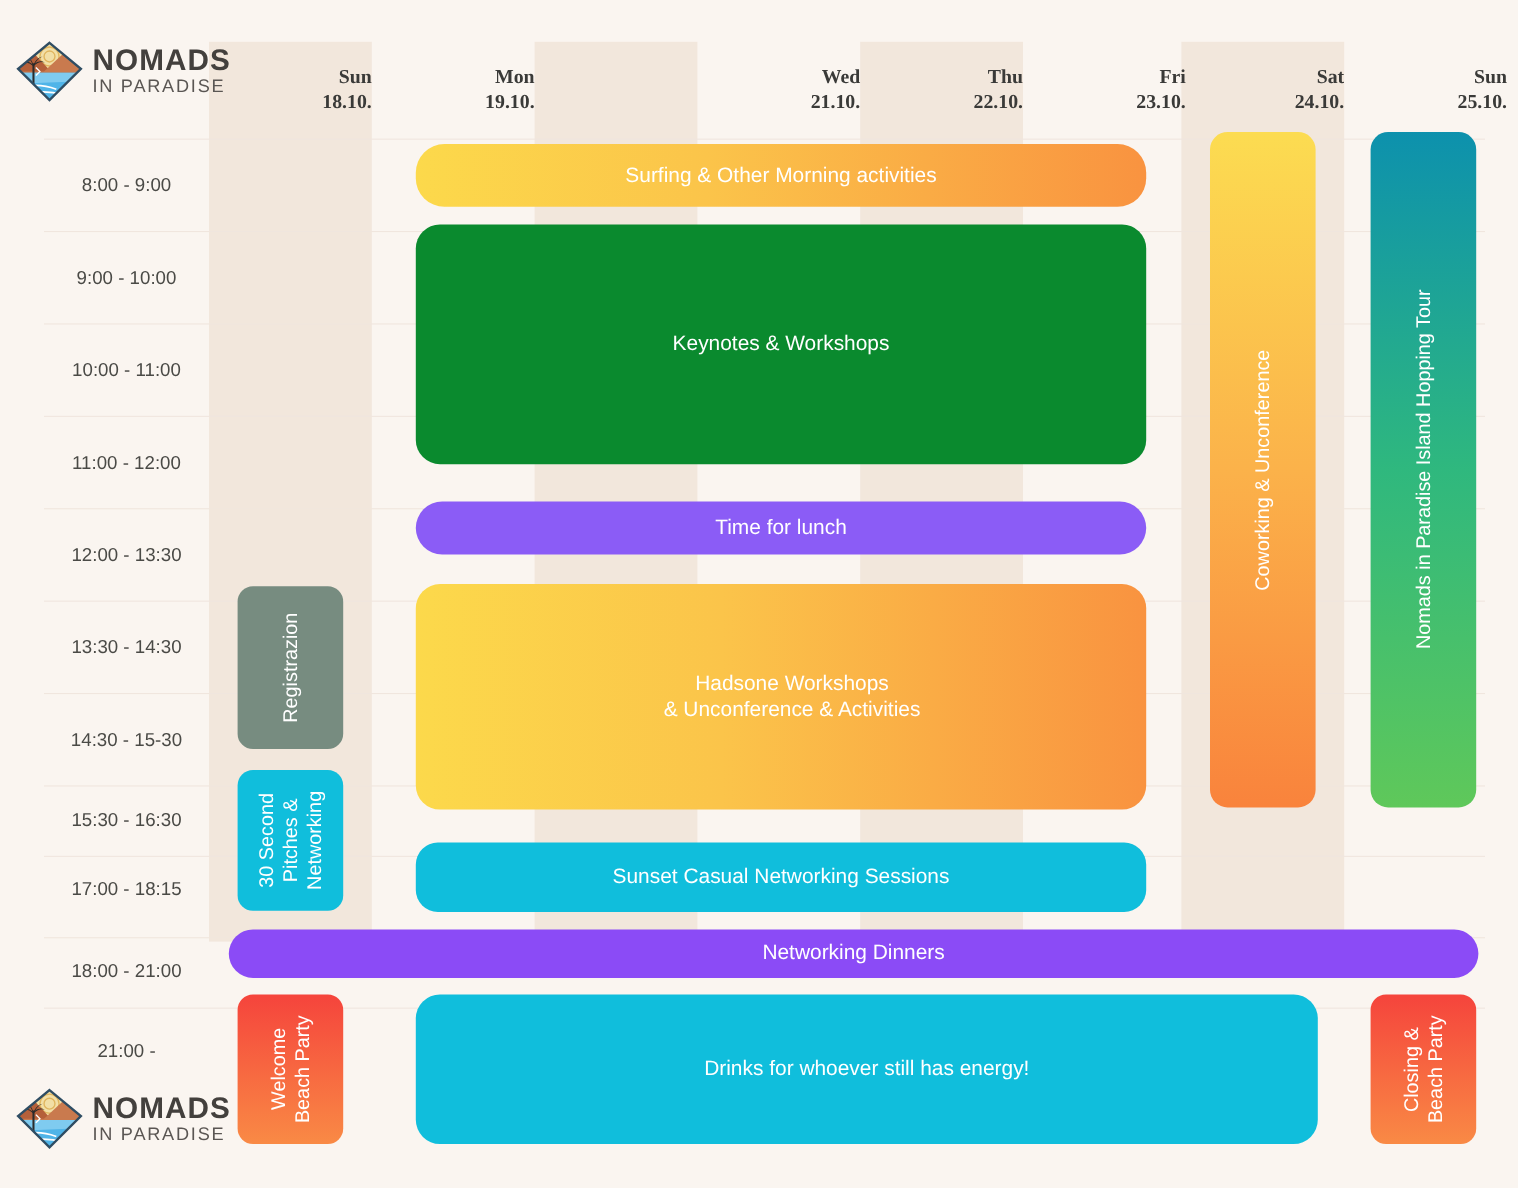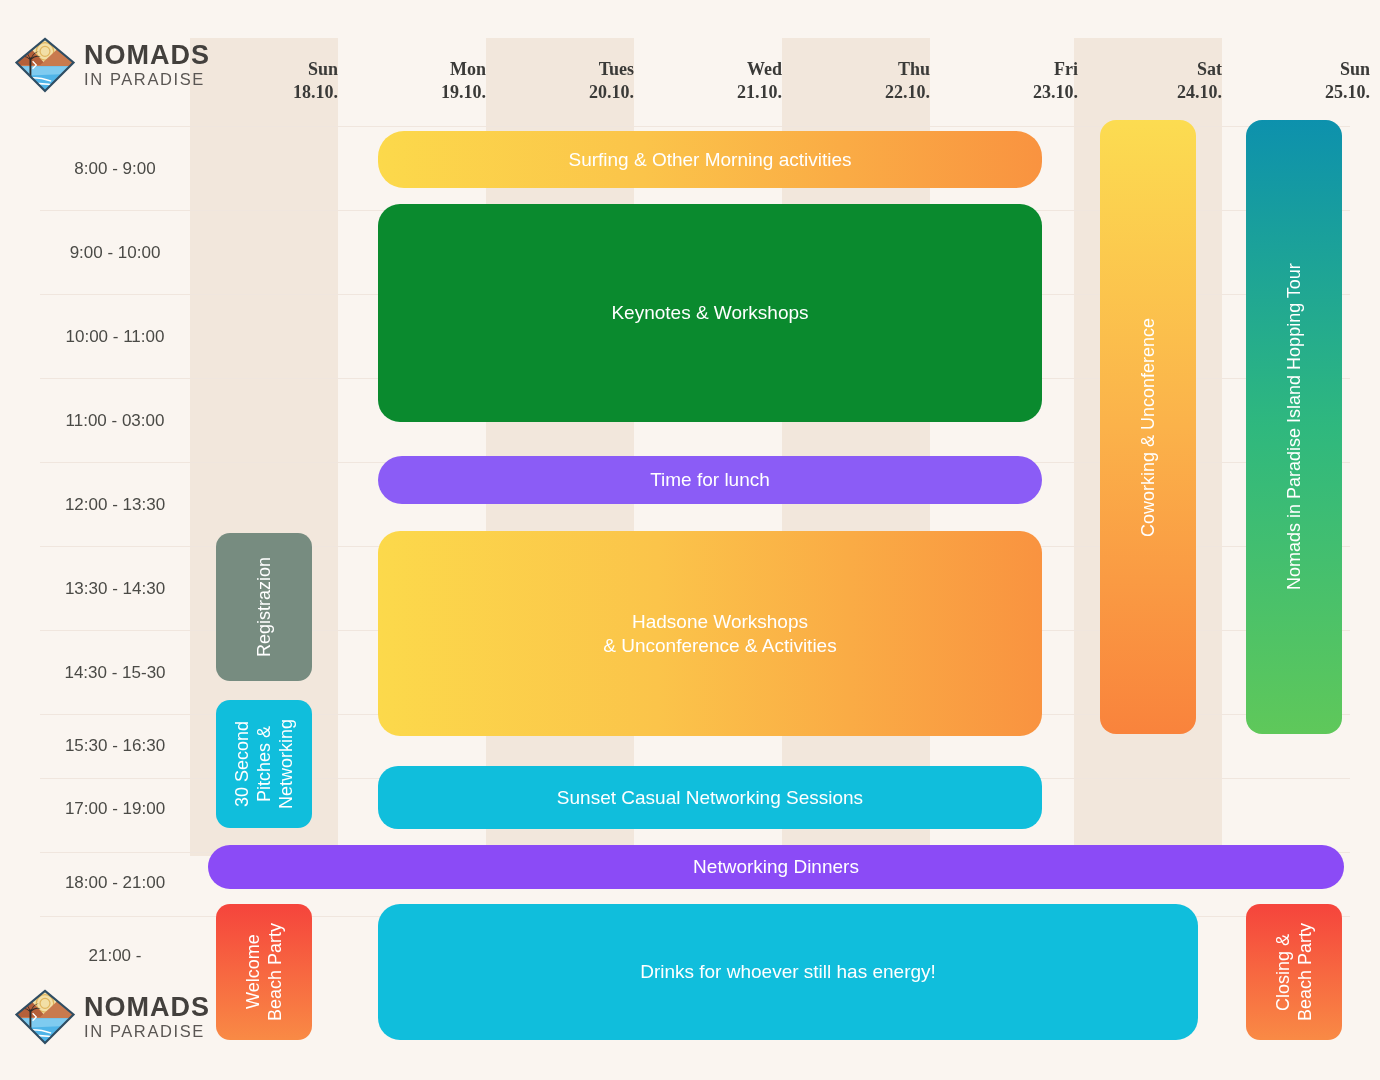--- a/index.html
+++ b/index.html
@@ -208,24 +208,20 @@
   </div>
 
   <div class="day-head" style="left:190px;">
     <span class="dname">Sun</span>
     <span class="ddate">18.10.</span>
   </div>
   <div class="day-head" style="left:338px;">
     <span class="dname">Mon</span>
     <span class="ddate">19.10.</span>
   </div>
-  <div class="day-head" style="left:486px;">
-    <span class="dname">Tues</span>
-    <span class="ddate">20.10.</span>
-  </div>
   <div class="day-head" style="left:634px;">
     <span class="dname">Wed</span>
     <span class="ddate">21.10.</span>
   </div>
   <div class="day-head" style="left:782px;">
     <span class="dname">Thu</span>
     <span class="ddate">22.10.</span>
   </div>
   <div class="day-head" style="left:930px;">
     <span class="dname">Fri</span>
@@ -236,26 +232,26 @@
     <span class="ddate">24.10.</span>
   </div>
   <div class="day-head" style="left:1222px;">
     <span class="dname">Sun</span>
     <span class="ddate">25.10.</span>
   </div>
 
   <div class="time-label" style="top:159px;">8:00 - 9:00</div>
   <div class="time-label" style="top:243px;">9:00 - 10:00</div>
   <div class="time-label" style="top:327px;">10:00 - 11:00</div>
-  <div class="time-label" style="top:411px;">11:00 - 03:00</div>
+  <div class="time-label" style="top:411px;">11:00 - 12:00</div>
   <div class="time-label" style="top:495px;">12:00 - 13:30</div>
   <div class="time-label" style="top:579px;">13:30 - 14:30</div>
   <div class="time-label" style="top:663px;">14:30 - 15-30</div>
   <div class="time-label" style="top:736px;">15:30 - 16:30</div>
-  <div class="time-label" style="top:799px;">17:00 - 19:00</div>
+  <div class="time-label" style="top:799px;">17:00 - 18:15</div>
   <div class="time-label" style="top:873px;">18:00 - 21:00</div>
   <div class="time-label" style="top:946px;">21:00 -</div>
 
   <div class="evt pill" style="left:378px; top:131px; width:664px; height:57px;
               background:linear-gradient(90deg,#FCD94B 0%,#FBC44A 40%,#F99340 100%);">Surfing &amp; Other Morning activities</div>
 
   <div class="evt" style="left:378px; top:204px; width:664px; height:218px;
               background:#0A8A2E; border-radius:22px;">Keynotes &amp; Workshops</div>
 
   <div class="evt pill" style="left:378px; top:456px; width:664px; height:48px;

